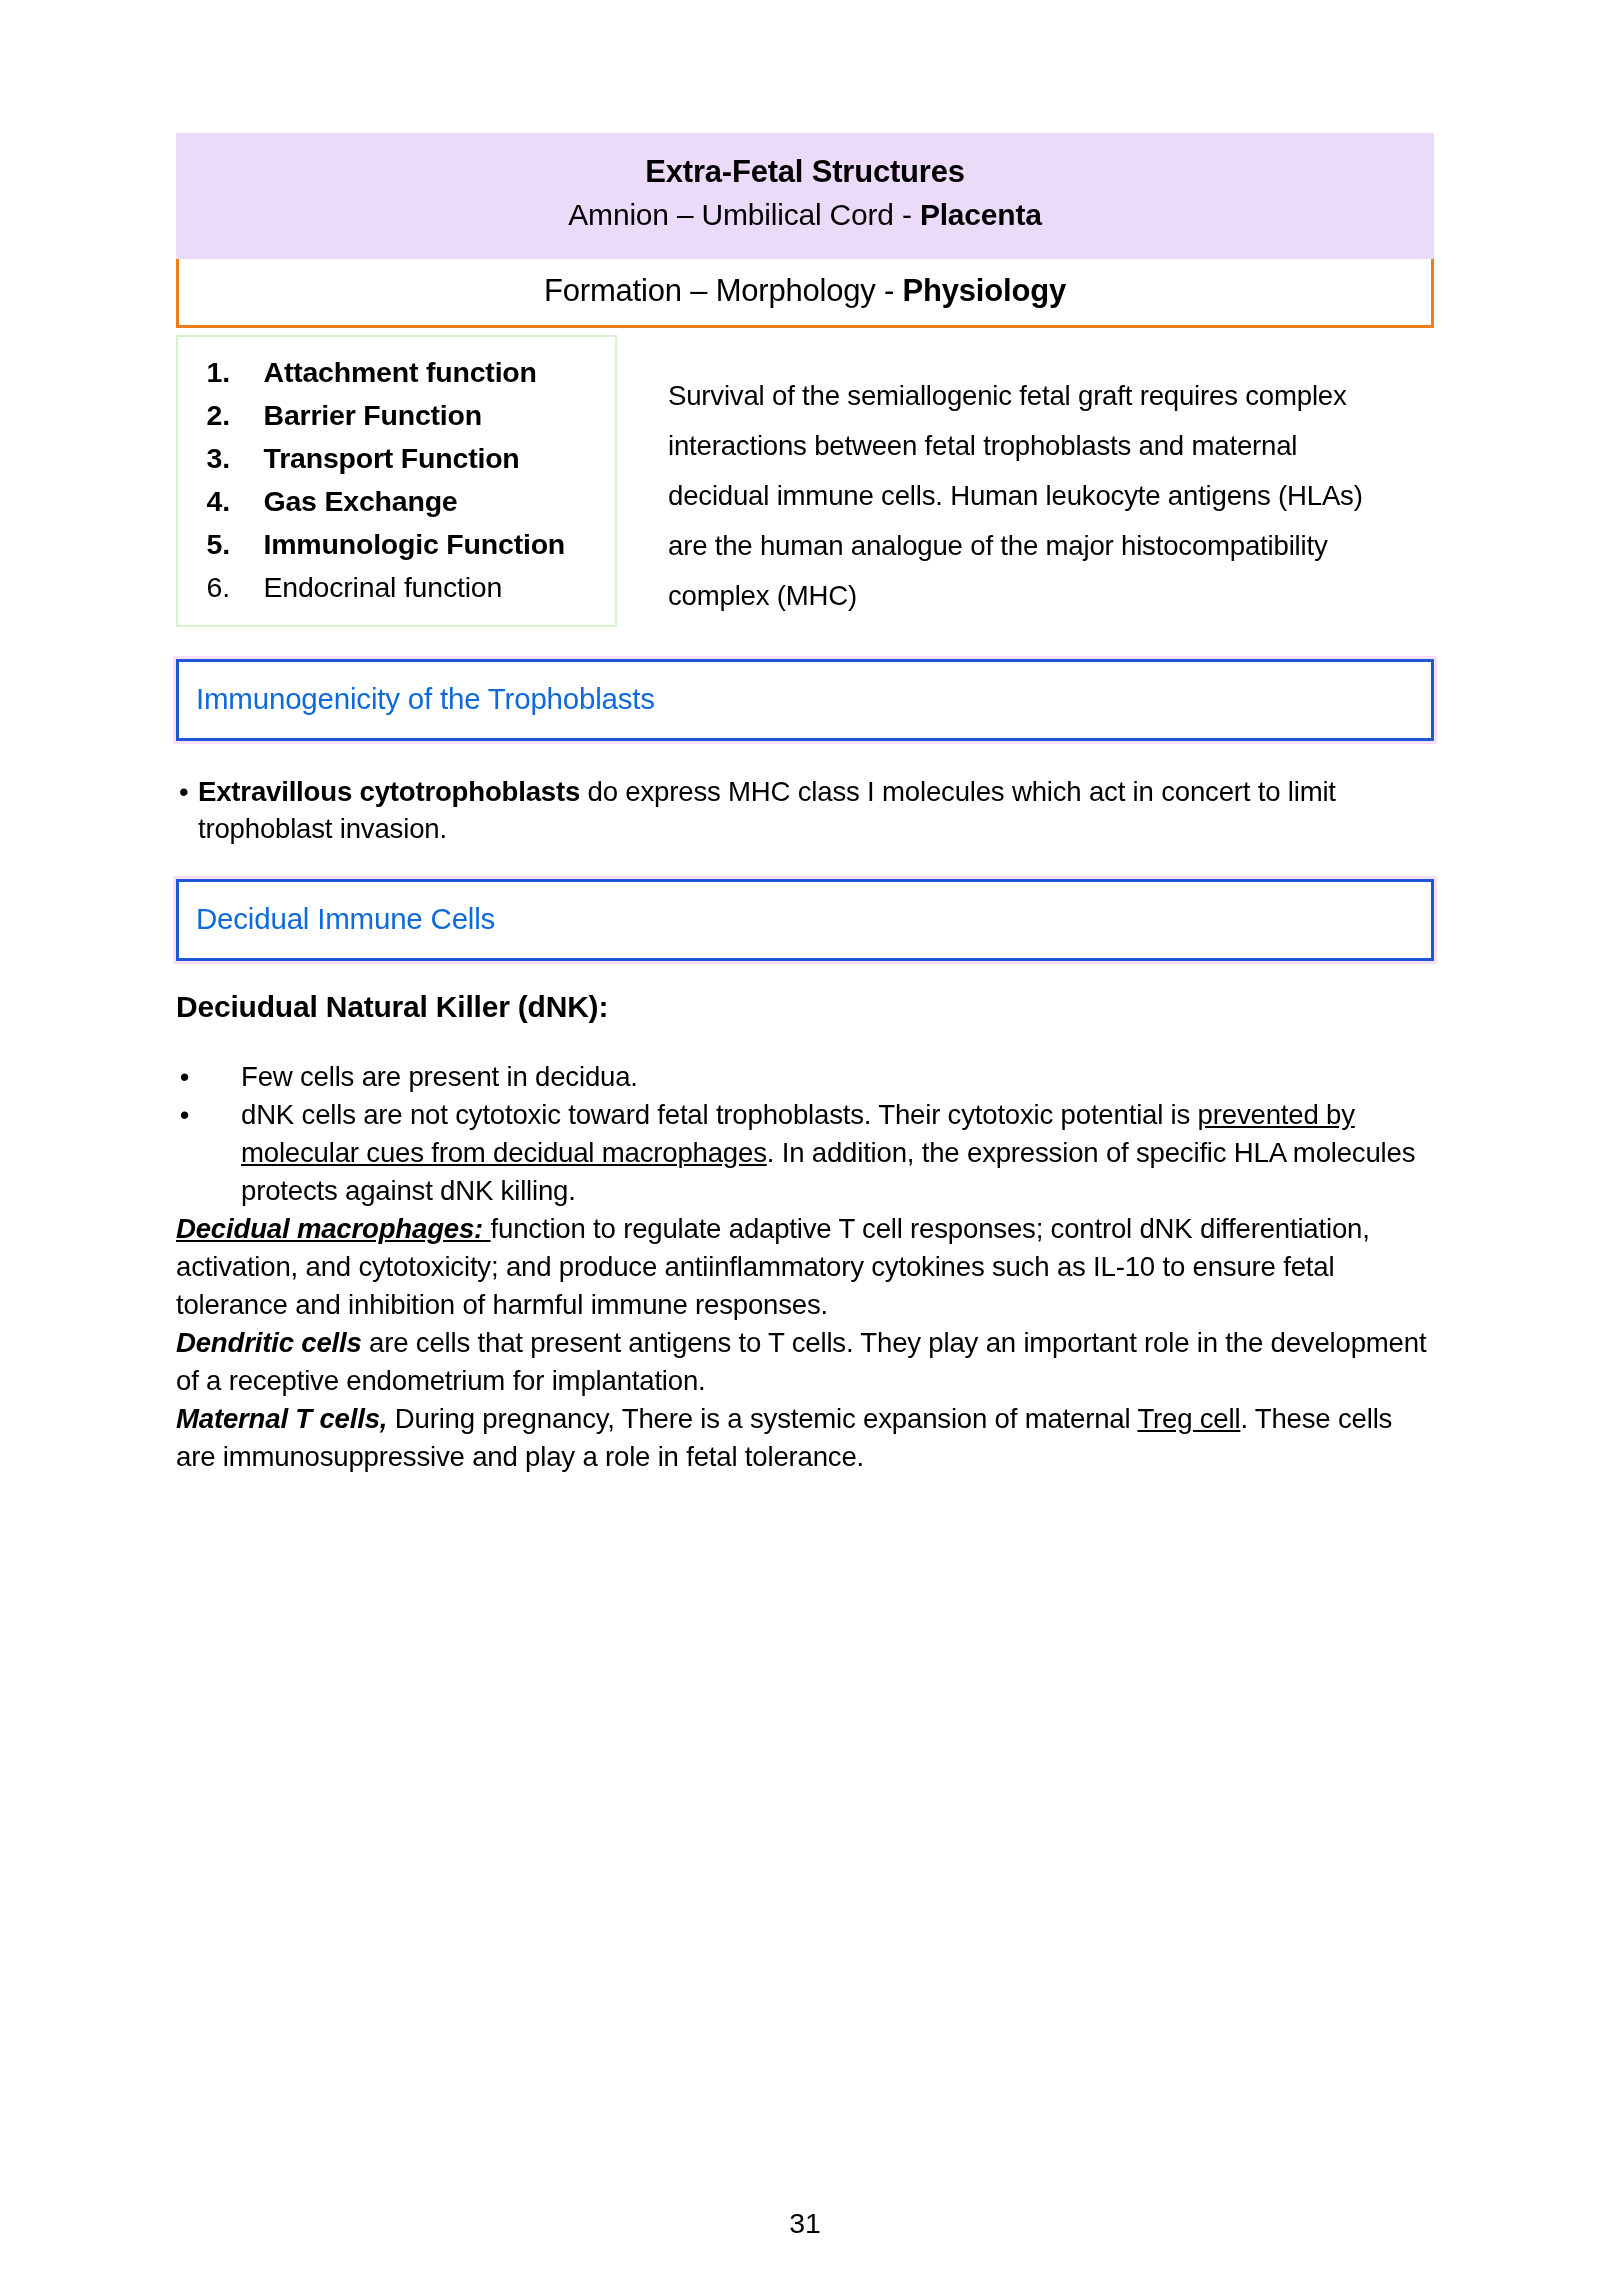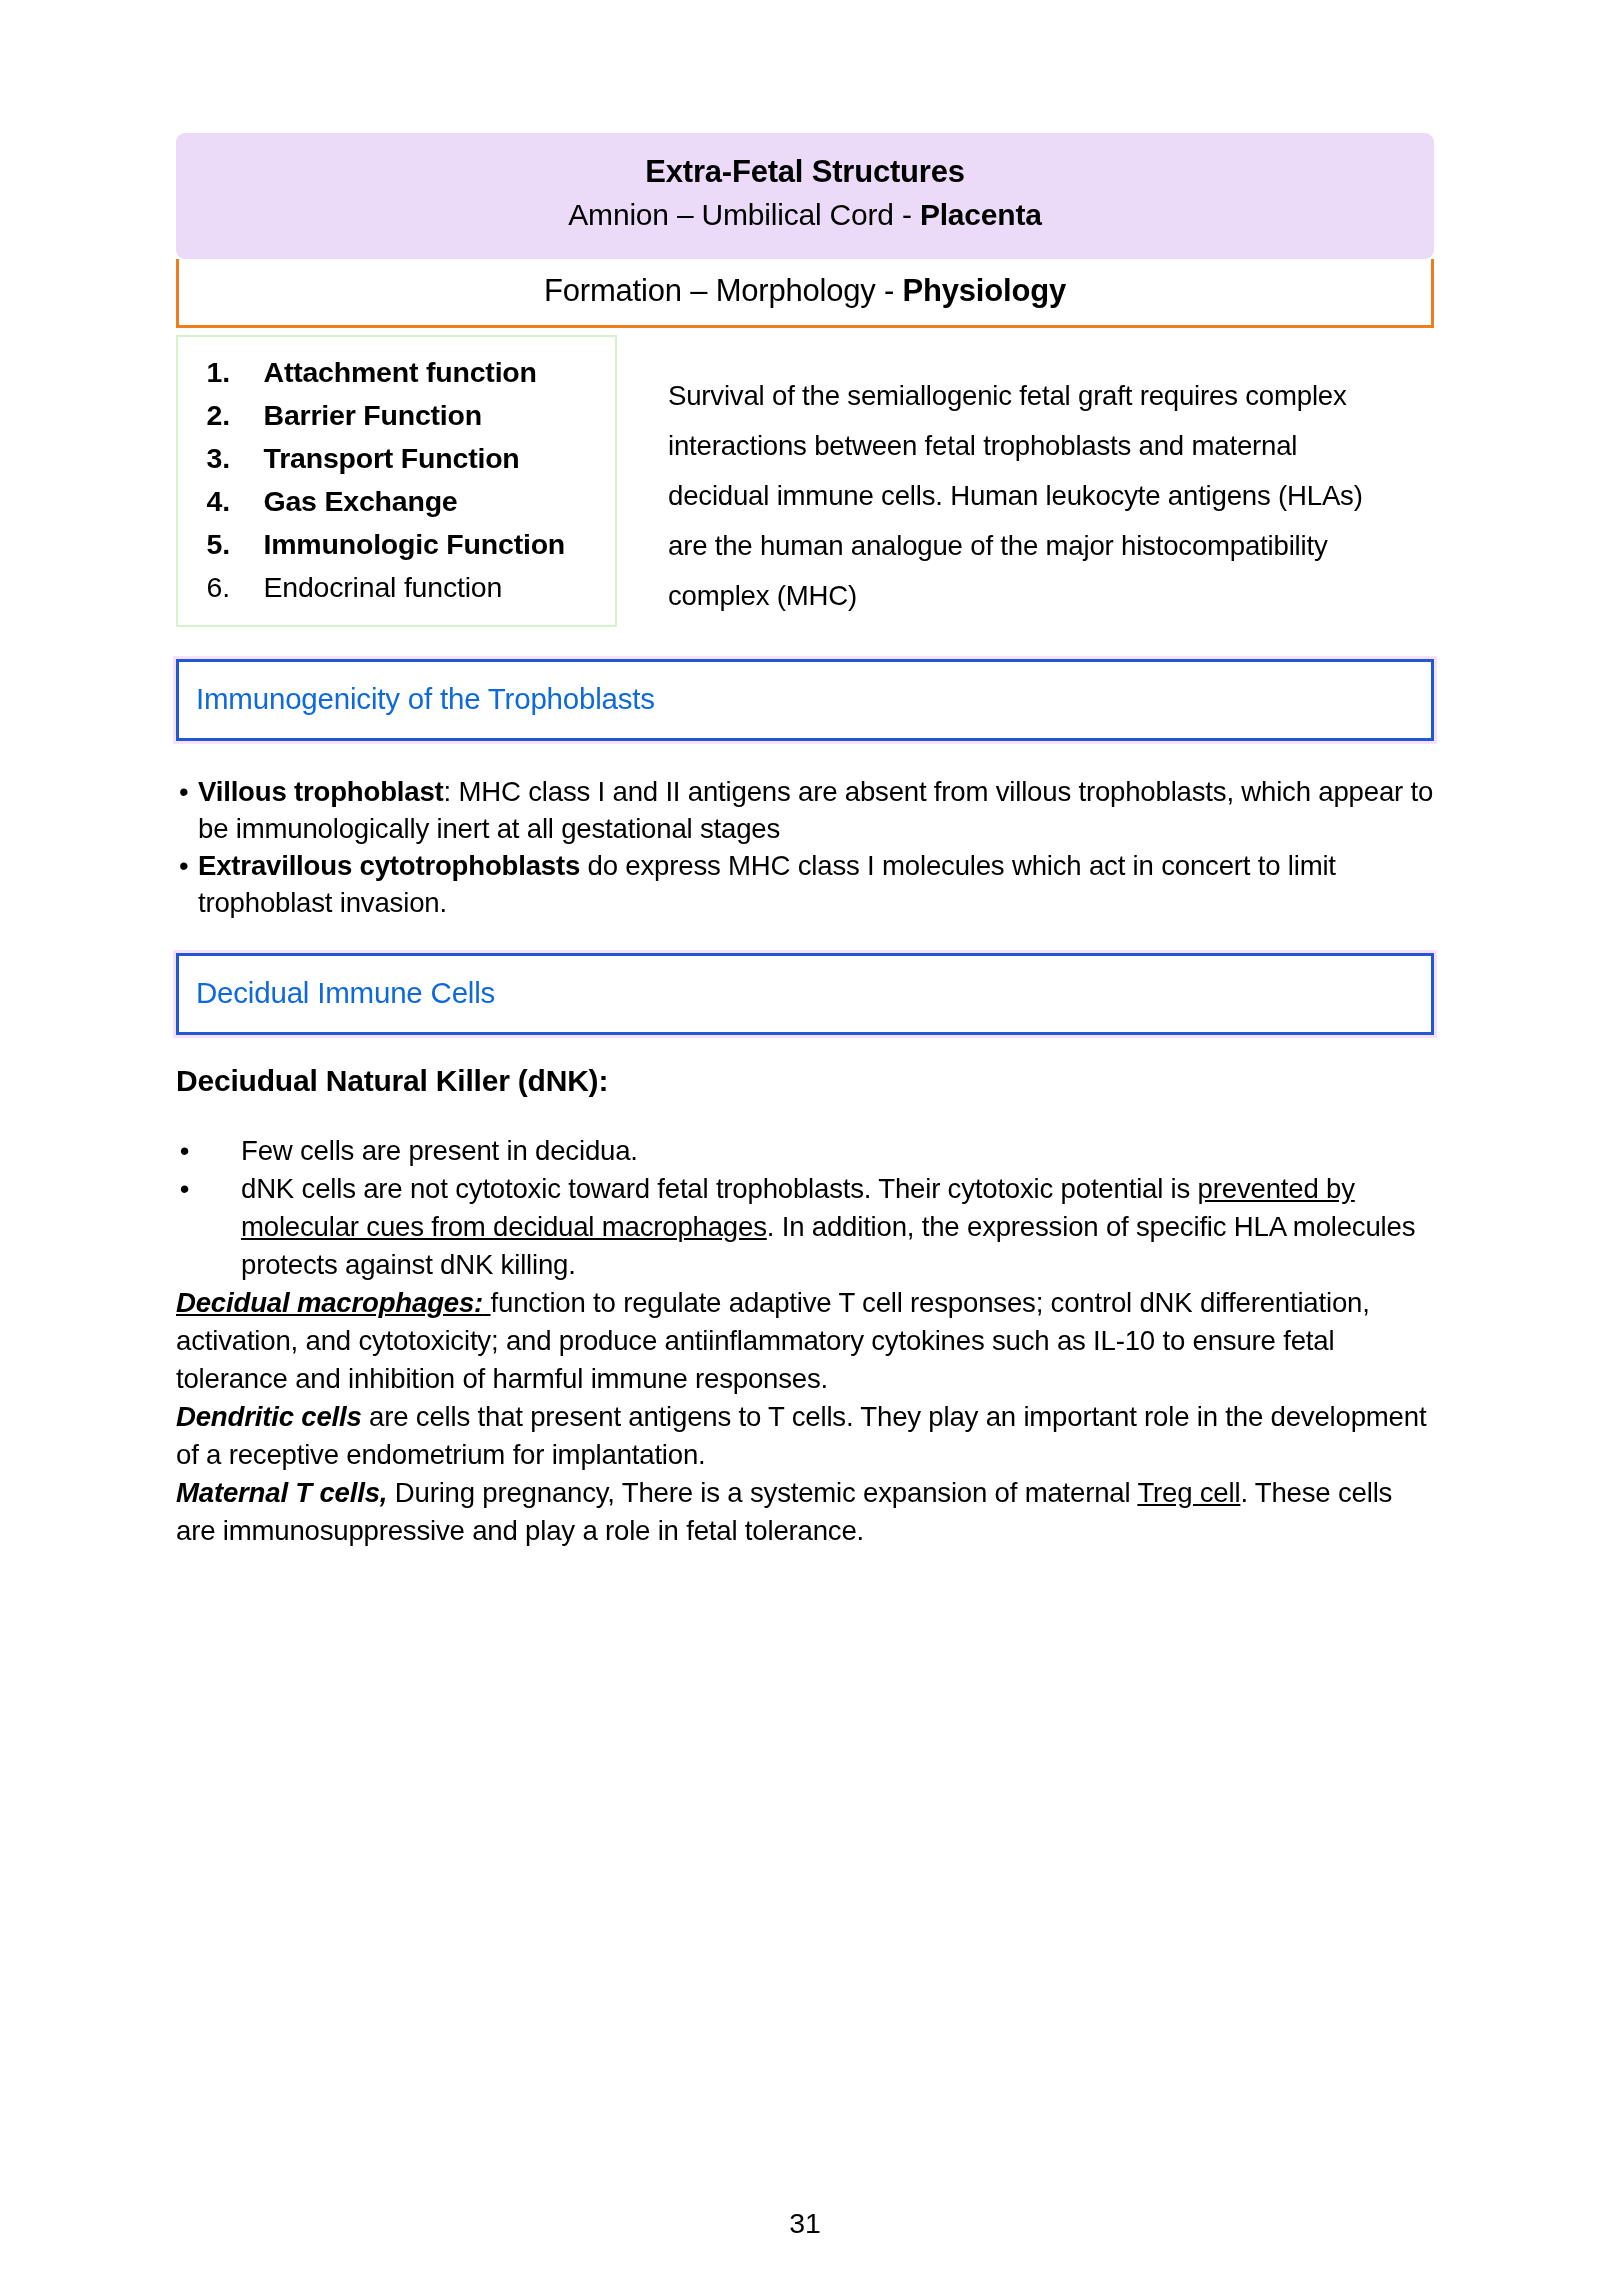--- a/index.html
+++ b/index.html
@@ -13,21 +13,20 @@
     overflow:hidden;
     margin:0 auto;
   }
   .content{position:absolute;left:176px;top:133px;width:1258px;}
 
   
   .title-box{
     background:var(--header-bg,#EBDAF8);
     text-align:center;
     padding:17px 12px 23px;
-    border-radius:9px;
   }
   .title-main{font-size:31px;font-weight:700;line-height:43px;}
   .title-sub{font-size:30px;line-height:43px;}
 
   
   .orange-band{
     border:3.8px solid var(--orange,#EF7D1A);
     border-top:none;
     text-align:center;
     padding:14.3px 0 16px;
@@ -134,21 +133,20 @@
           </div>
         </div>
       <div class="intro">Survival of the semiallogenic fetal graft requires complex interactions between fetal trophoblasts and maternal decidual immune cells. Human leukocyte antigens (HLAs) are the human analogue of the major histocompatibility complex (MHC)</div>
     </div>
 
     <div class="blue-box">
       <span class="blue-heading">Immunogenicity of the Trophoblasts</span>
     </div>
 
     <ul class="bullets bullets-1" id="bullets-1">
-        <li><span class="b">Villous trophoblast</span><span>: MHC class I and II antigens are absent from villous trophoblasts, which appear to be immunologically inert at all gestational stages</span></li>
         <li><span class="b">Extravillous cytotrophoblasts</span><span> do express MHC class I molecules which act in concert to limit trophoblast invasion.</span></li>
       </ul>
 
     <div class="blue-box">
       <span class="blue-heading">Decidual Immune Cells</span>
     </div>
 
     <div class="dnk-heading">Deciudual Natural Killer (dNK):</div>
 
     <ul class="bullets bullets-2" id="bullets-2">

